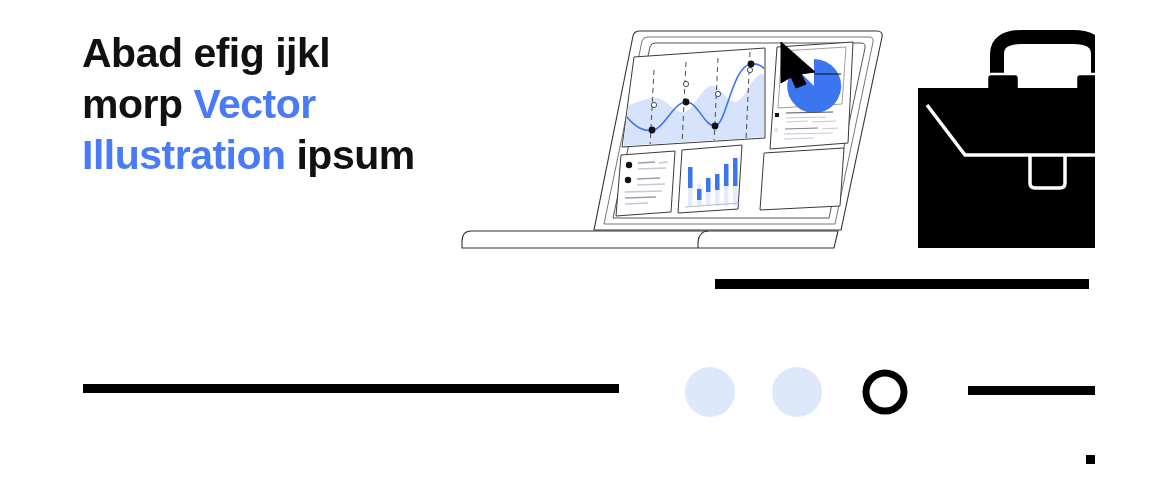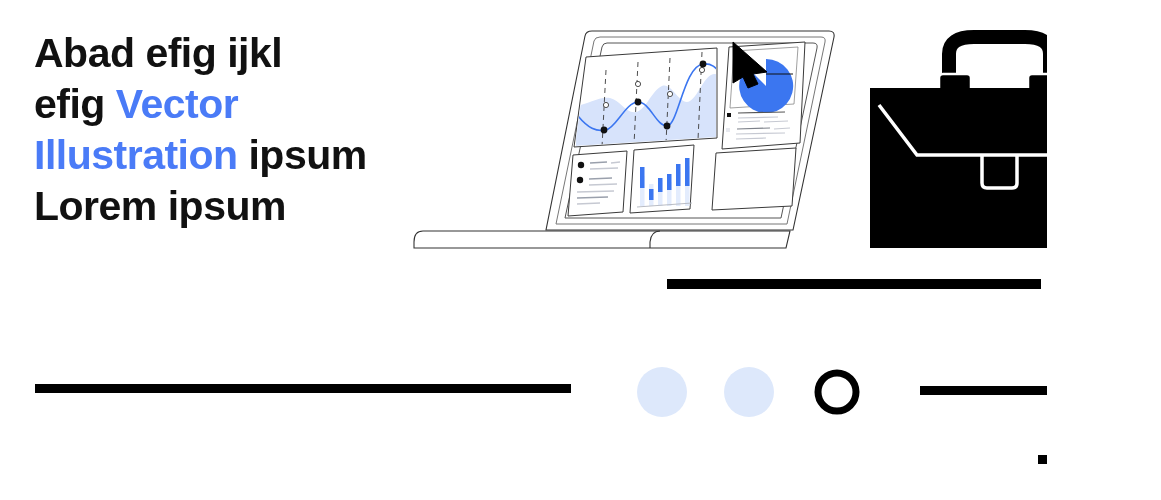--- a/index.html
+++ b/index.html
@@ -9,20 +9,21 @@
   }
   body {
     font-family: "Liberation Sans", sans-serif;
   }
   #canvas {
     position: relative;
     width: 1047px;
     height: 500px;
     background: #ffffff;
     overflow: hidden;
+    margin-left: 48px;
   }
 
   
   #headline {
     position: absolute;
     left: 34px;
     top: 28px;
     width: 360px;
     font-family: "Liberation Sans", sans-serif;
     font-weight: bold;
@@ -43,23 +44,22 @@
 
   
 </style>
 </head>
 <body>
 
 <div id="canvas">
 
   <div id="headline">
     <span>Abad efig ijkl</span><br>
-    <span>efig </span><span class="accent">Vector</span><br>
+    <span>morp </span><span class="accent">Vector</span><br>
     <span class="accent">Illustration</span><span> ipsum</span><br>
-    <span>Lorem ipsum</span>
   </div>
 
   <svg class="art" width="1161" height="500" viewBox="0 0 1161 500">
 
     <defs>
 
       <clipPath id="clip-linechart">
         <polygon points="587,58 716,49 716,137 575,146"></polygon>
       </clipPath>
       <clipPath id="clip-piepanel">

